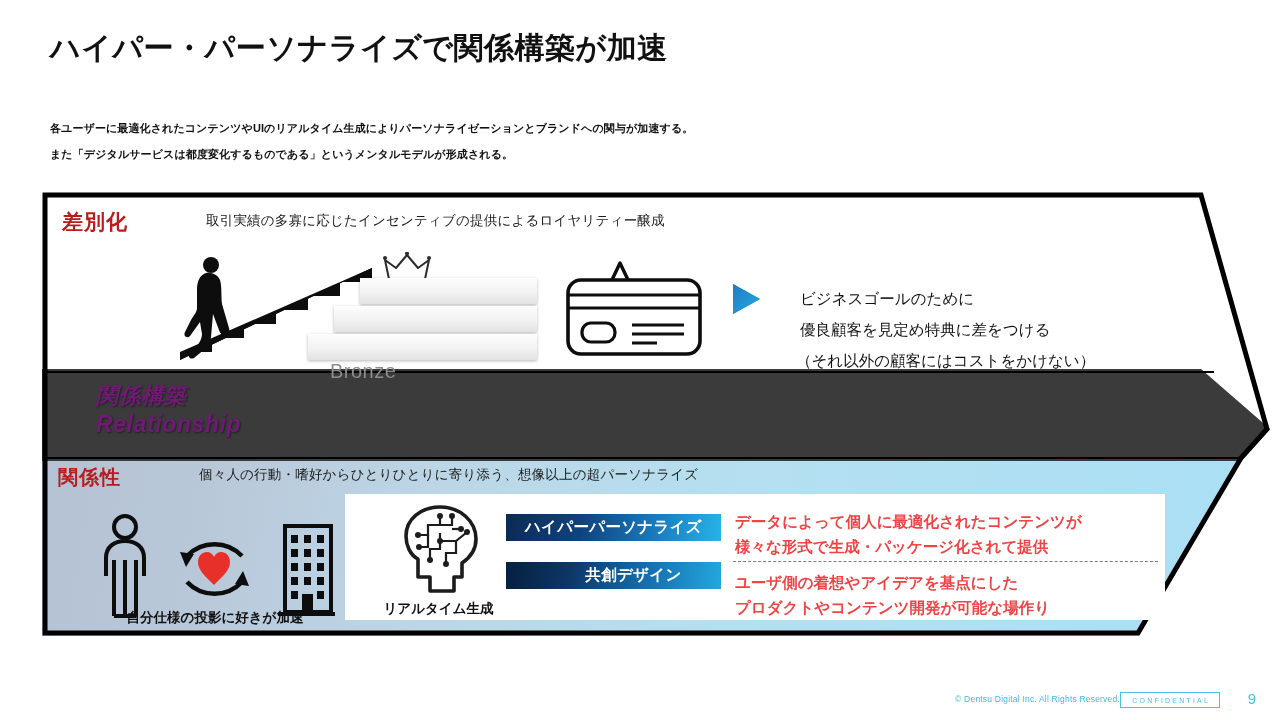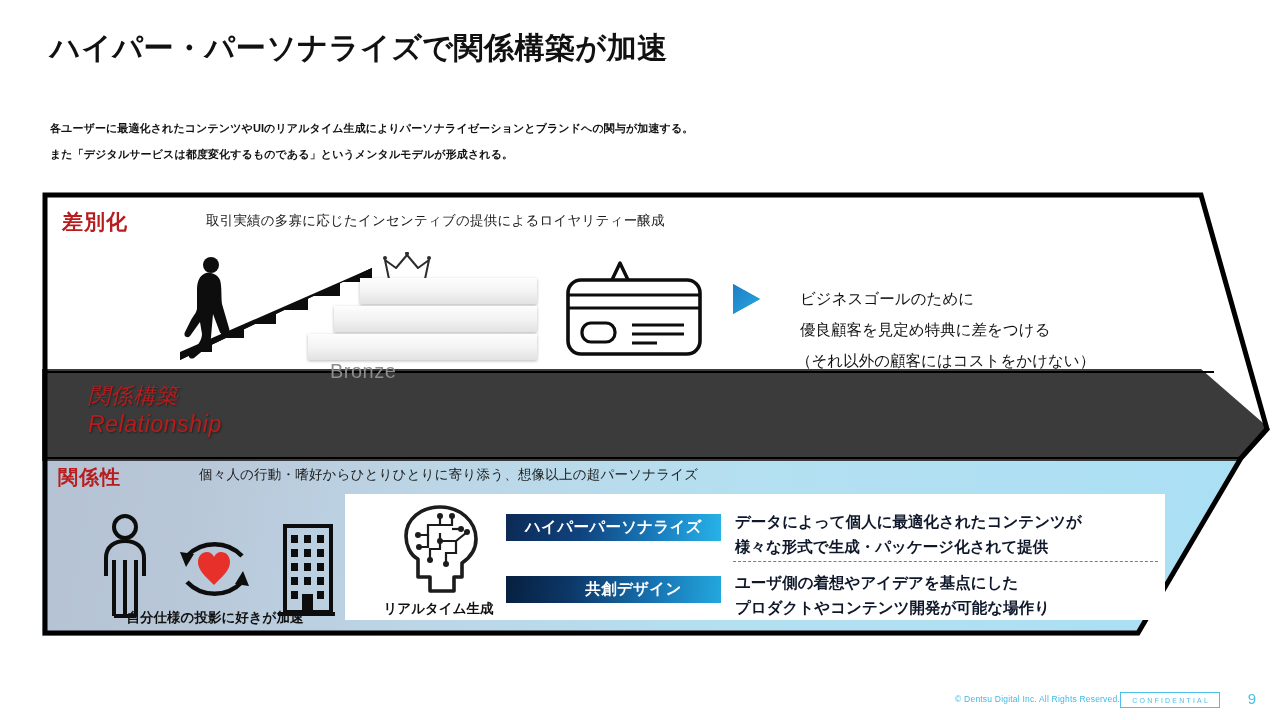--- a/index.html
+++ b/index.html
@@ -64,22 +64,22 @@
   #label-rel{  left:58px; top:464px; font-size:20px; }
 
   .sec-sub{
     position:absolute; font-size:13.5px; color:#1a1a1a; letter-spacing:0.2px;
   }
   #sub-diff{ left:190px; top:212px;margin-left:16px; }
   #sub-rel{  left:199px; top:466px; }
 
   
   #rel-band-text{
-    position:absolute; left:88px; top:381px;
-    color:#b91c1c; font-weight:normal; font-style:italic;
+    position:absolute; left:96px; top:381px;
+    color:#701a75; font-weight:bold; font-style:italic;
     line-height:29px; letter-spacing:0.6px;
     text-shadow:1px 1px 2px rgba(0,0,0,.45);
   }
   #rel-jp{ font-size:22px; display:block; }
   #rel-en{ font-size:23px; display:block; }
 
   
   #tier-graphic{ position:absolute; left:176px; top:252px; width:370px; height:112px; }
 
   .tier-bar{
@@ -128,28 +128,28 @@
   }
 
   .chip{
     position:absolute; left:506px; width:215px; height:27px;
     background:linear-gradient(95deg,#0c2a55 0%, #10437e 35%, #1a7fc1 72%, #27b3e8 100%);
     color:#ffffff; font-size:15.5px; font-weight:bold;
     display:flex; align-items:center; justify-content:center;
     letter-spacing:0.3px;
   }
   #chip-1{ top:514px; }
-  #chip-2{ top:576px;
+  #chip-2{ top:562px;
     background:linear-gradient(95deg,#06203f 0%, #0d3768 30%, #1772b1 68%, #23a8de 100%);
     padding-left:40px;
   }
 
   .panel-text{
     position:absolute; left:735px;
-    font-size:15.5px; font-weight:bold; color:#0f172a; line-height:25px;
+    font-size:15.5px; font-weight:bold; color:#ef4444; line-height:25px;
   }
   #ptext-1{ top:509px; }
   #ptext-2{ top:570px; }
 
   #panel-divider{
     position:absolute; left:733px; top:561px; width:425px; height:0;
     border-top:1px dashed #7d7d7d;
   }
 
   

